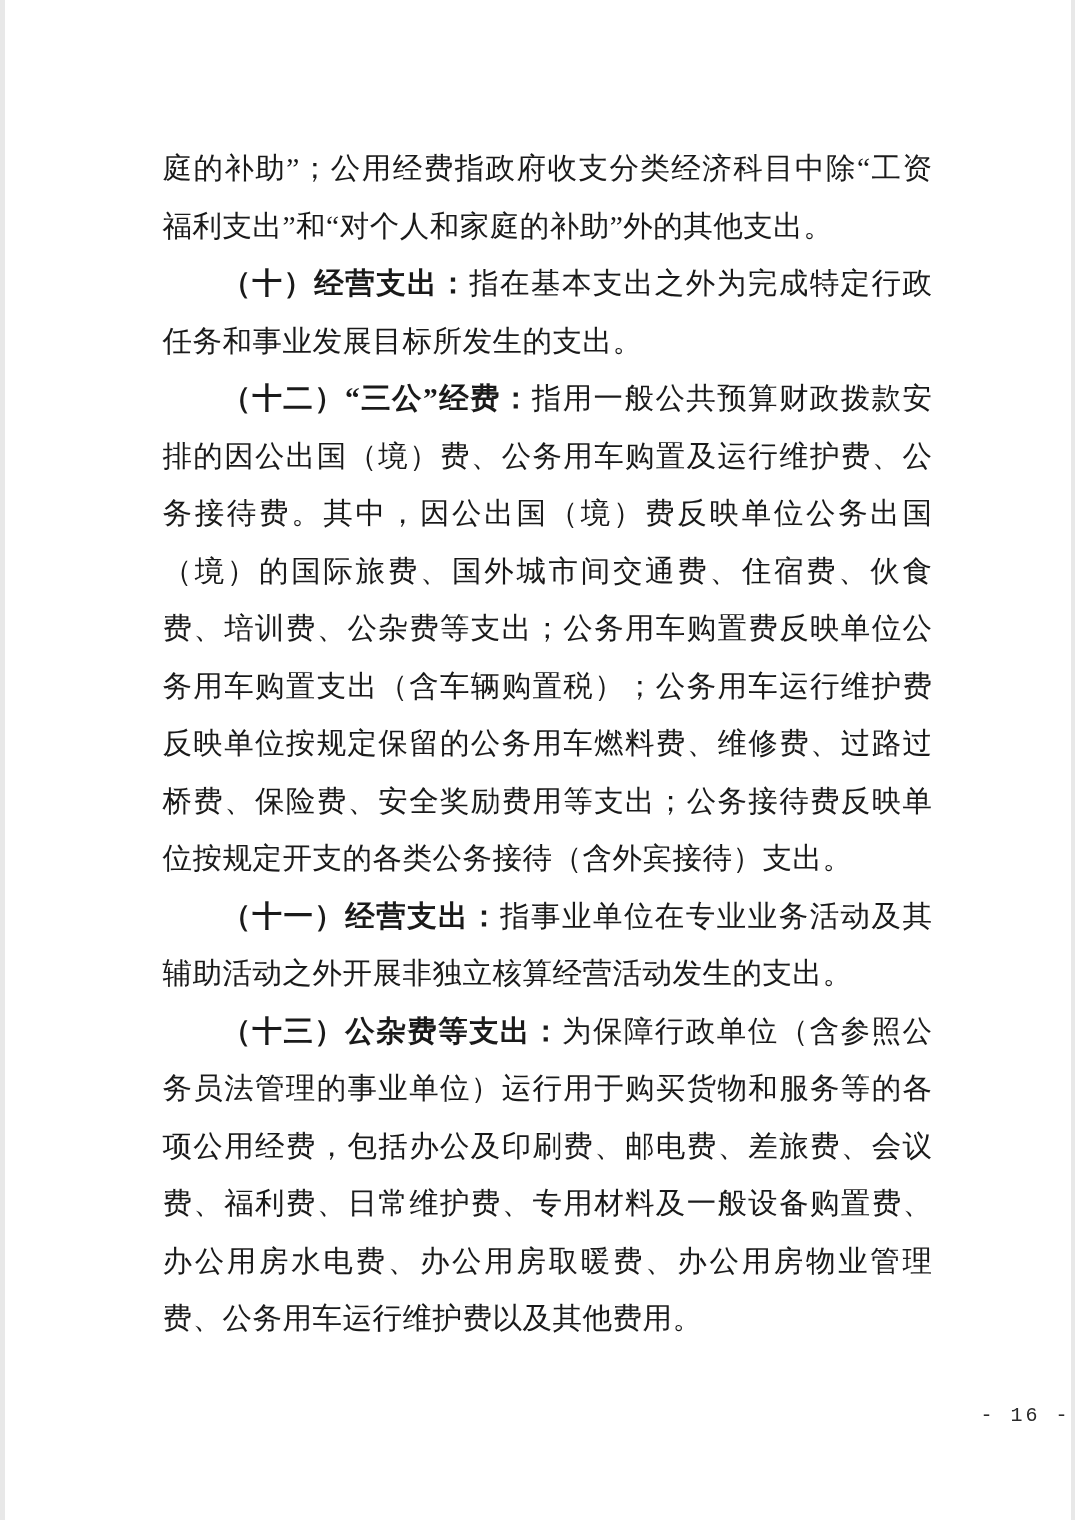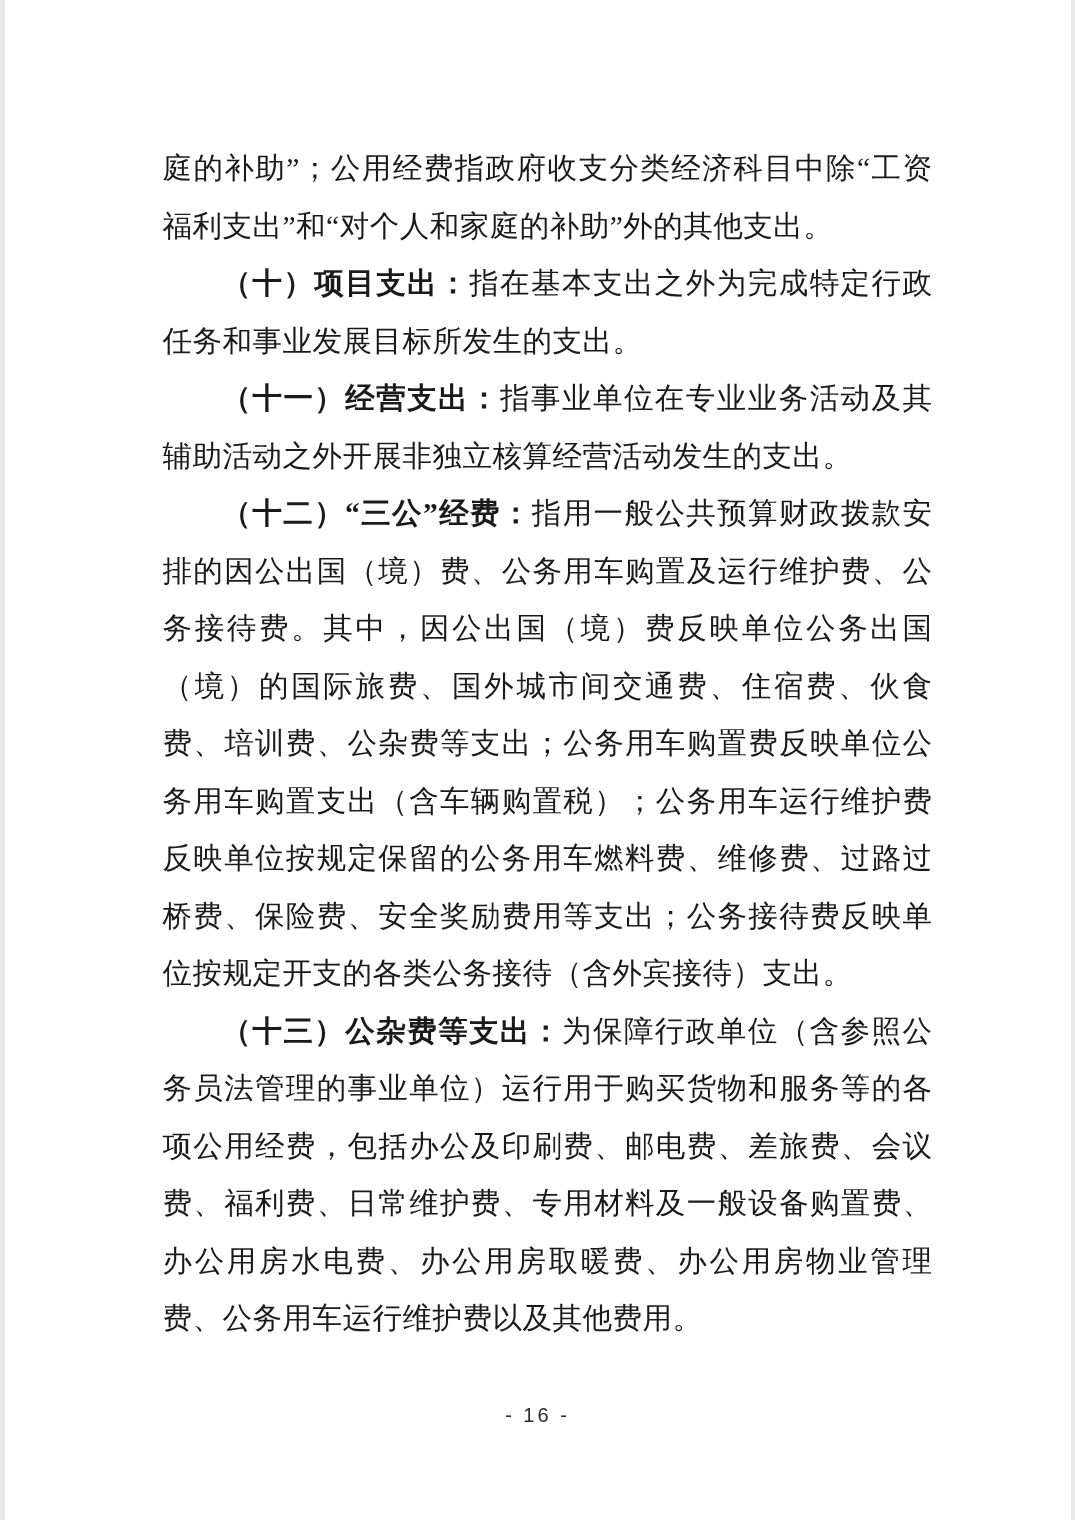--- a/index.html
+++ b/index.html
@@ -37,39 +37,39 @@
     text-indent: 2em;
   }
   .para .lead {
     font-weight: bold;
   }
   .footer {
     position: absolute;
     left: 0;
     top: 1404px;
     width: 100%;
-    text-align: center;
+    text-align: right;
     font-size: 20px;
     letter-spacing: 3px;
     color: #2a2a2a;
-    font-family: Liberation Sans, sans-serif;
+    font-family: Liberation Mono, monospace;
   }
 </style>
 </head>
 <body>
 
 <div class="page">
   <div class="content">
 
     <p class="para"><span>庭的补助”；公用经费指政府收支分类经济科目中除“工资福利支出”和“对个人和家庭的补助”外的其他支出。</span></p>
 
-    <p class="para indent"><span class="lead">（十）项目支出：</span><span>指在基本支出之外为完成特定行政任务和事业发展目标所发生的支出。</span></p>
+    <p class="para indent"><span class="lead">（十）经营支出：</span><span>指在基本支出之外为完成特定行政任务和事业发展目标所发生的支出。</span></p>
+
+    <p class="para indent"><span class="lead">（十二）“三公”经费：</span><span>指用一般公共预算财政拨款安排的因公出国（境）费、公务用车购置及运行维护费、公务接待费。其中，因公出国（境）费反映单位公务出国（境）的国际旅费、国外城市间交通费、住宿费、伙食费、培训费、公杂费等支出；公务用车购置费反映单位公务用车购置支出（含车辆购置税）；公务用车运行维护费反映单位按规定保留的公务用车燃料费、维修费、过路过桥费、保险费、安全奖励费用等支出；公务接待费反映单位按规定开支的各类公务接待（含外宾接待）支出。</span></p>
 
     <p class="para indent"><span class="lead">（十一）经营支出：</span><span>指事业单位在专业业务活动及其辅助活动之外开展非独立核算经营活动发生的支出。</span></p>
-
-    <p class="para indent"><span class="lead">（十二）“三公”经费：</span><span>指用一般公共预算财政拨款安排的因公出国（境）费、公务用车购置及运行维护费、公务接待费。其中，因公出国（境）费反映单位公务出国（境）的国际旅费、国外城市间交通费、住宿费、伙食费、培训费、公杂费等支出；公务用车购置费反映单位公务用车购置支出（含车辆购置税）；公务用车运行维护费反映单位按规定保留的公务用车燃料费、维修费、过路过桥费、保险费、安全奖励费用等支出；公务接待费反映单位按规定开支的各类公务接待（含外宾接待）支出。</span></p>
 
     <p class="para indent"><span class="lead">（十三）公杂费等支出：</span><span>为保障行政单位（含参照公务员法管理的事业单位）运行用于购买货物和服务等的各项公用经费，包括办公及印刷费、邮电费、差旅费、会议费、福利费、日常维护费、专用材料及一般设备购置费、办公用房水电费、办公用房取暖费、办公用房物业管理费、公务用车运行维护费以及其他费用。</span></p>
 
   </div>
 
   <div class="footer">- 16 -</div>
 </div>
 
 </body></html>

